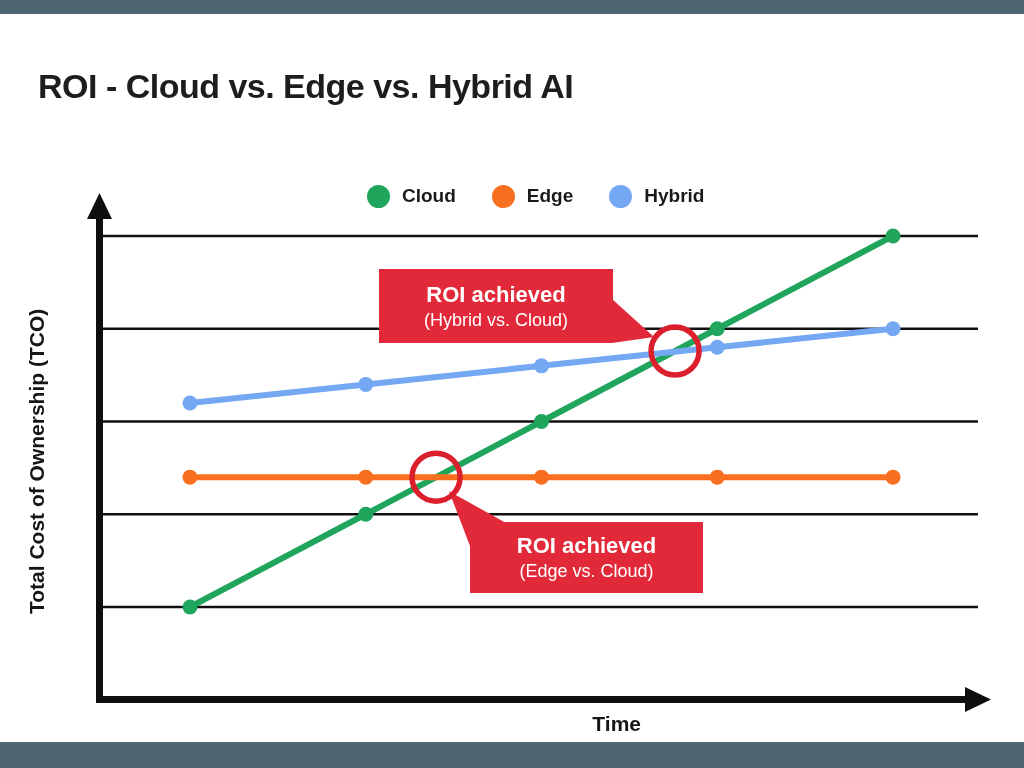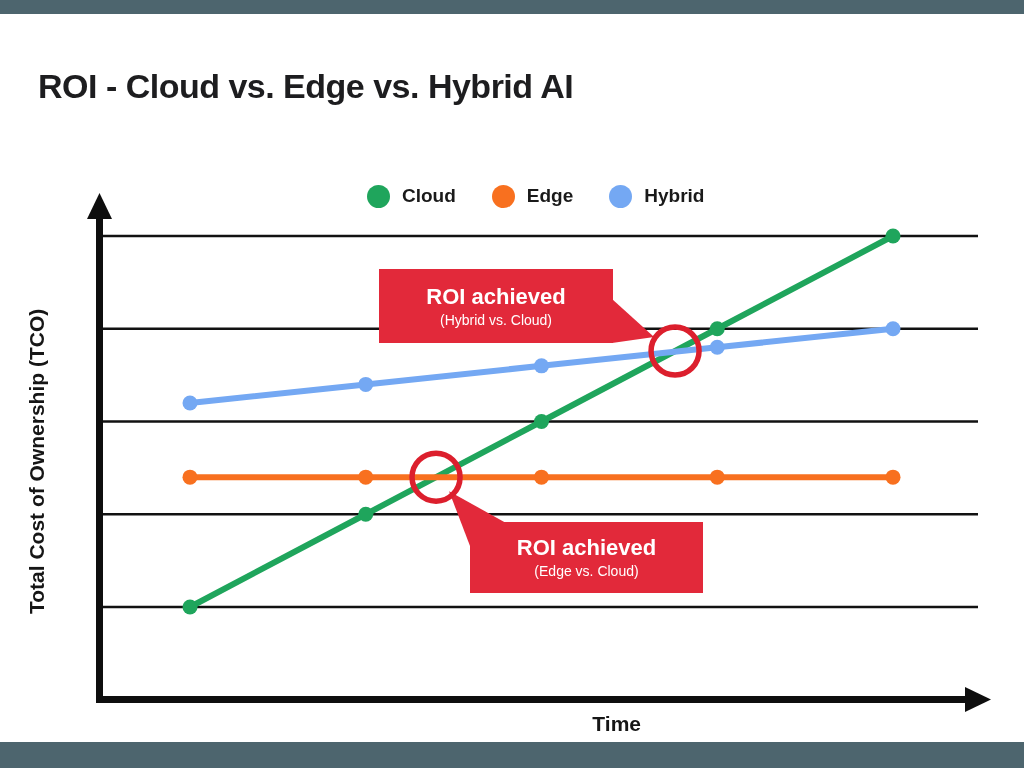--- a/index.html
+++ b/index.html
@@ -33,21 +33,21 @@
   }
   .x-axis-label{
     position:absolute;left:441px;top:712px;width:200px;z-index:2;
     text-align:right;font-size:21px;font-weight:600;color:#161616;
   }
   .callout{
     position:absolute;z-index:2;display:flex;flex-direction:column;
     justify-content:center;align-items:center;gap:5px;color:#ffffff;
   }
   .callout .co-title{font-size:22px;font-weight:700;line-height:1;}
-  .callout .co-sub{font-size:14px;font-weight:400;line-height:1;}
+  .callout .co-sub{font-size:18px;font-weight:400;line-height:1;}
   .callout.c1{left:379px;top:269px;width:234px;height:74px;}
   .callout.c2{left:470px;top:522px;width:233px;height:71px;}
 </style>
 </head>
 <body>
 
 <div class="strip top" style="background: rgb(77, 101, 110);"></div>
 <div class="strip bottom" style="background: rgb(77, 101, 110);"></div>
 
 <div class="page-title">ROI - Cloud vs. Edge vs. Hybrid AI</div>

